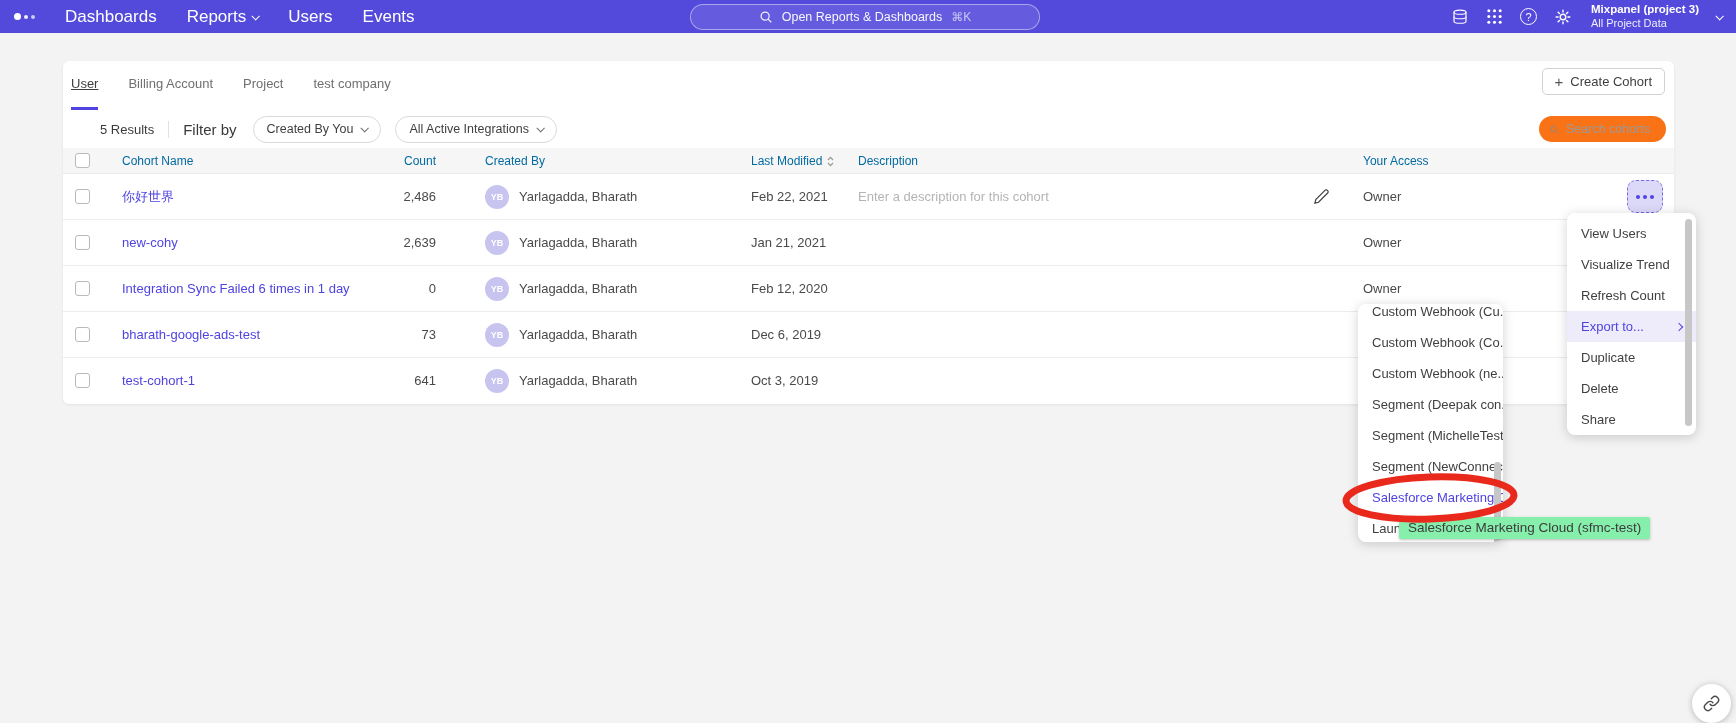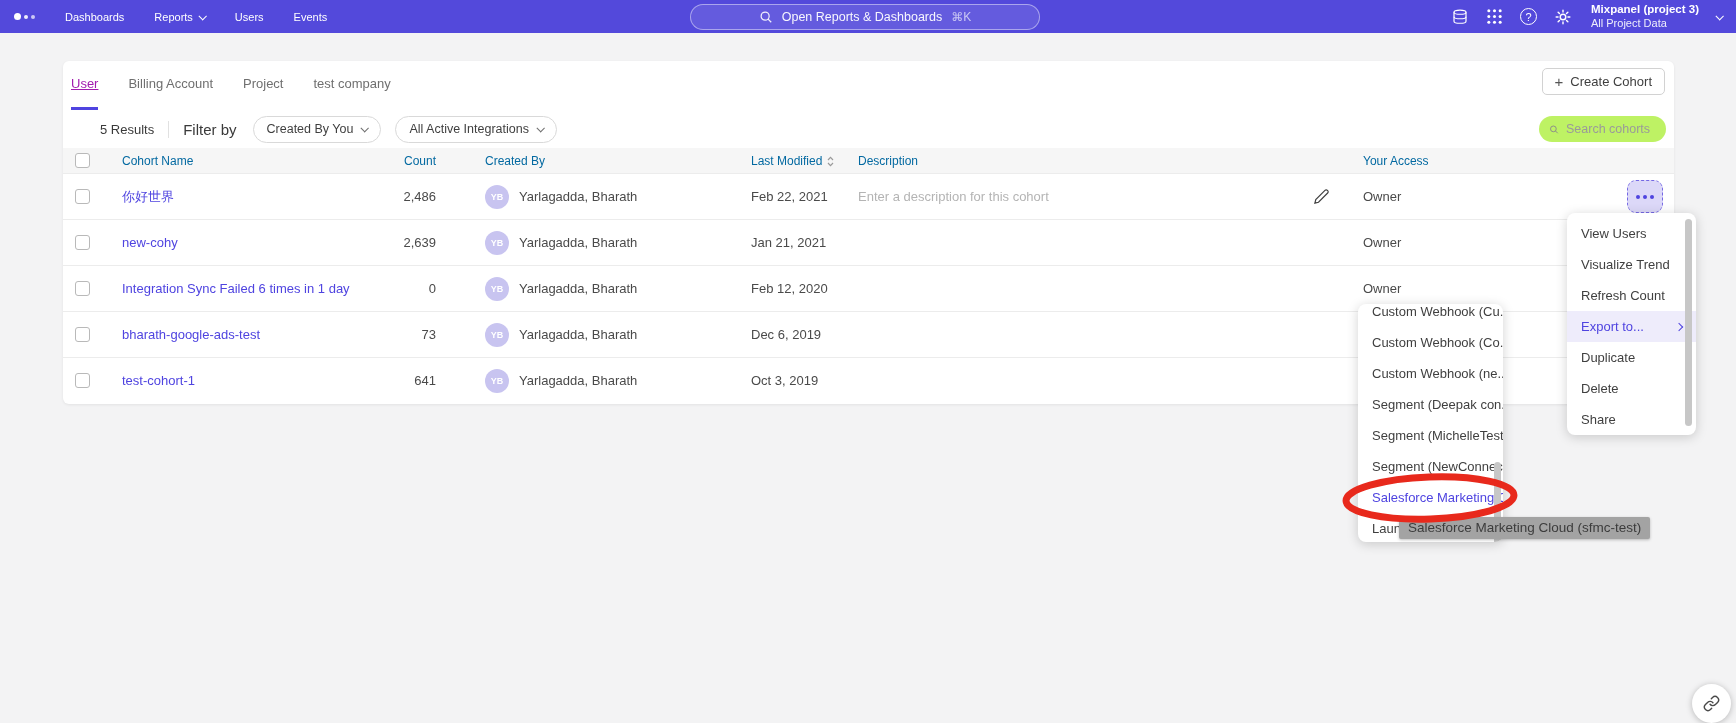--- a/index.html
+++ b/index.html
@@ -14,21 +14,21 @@
   
   .nav {
     height:33px; background:#5349DB; display:flex; align-items:center;
     padding:0 14px; color:#fff; position:relative; z-index:4;
   }
   .logo { display:flex; align-items:center; gap:3px; margin-right:30px; }
   .logo i { display:block; border-radius:50%; background:#fff; }
   .logo i:nth-child(1){ width:7px; height:7px; }
   .logo i:nth-child(2){ width:4px; height:4px; opacity:.9; }
   .logo i:nth-child(3){ width:4px; height:4px; opacity:.7; }
-  .nav-item { font-size:11px; margin-right:30px; display:flex; align-items:center; gap:6px; cursor:pointer; white-space:nowrap; }
+  .nav-item { font-size:17px; margin-right:30px; display:flex; align-items:center; gap:6px; cursor:pointer; white-space:nowrap; }
   .chev { width:6px; height:6px; border-right:1.4px solid currentColor; border-bottom:1.4px solid currentColor; transform:rotate(45deg) translateY(-1px); display:inline-block; }
   .nav-search {
     position:absolute; left:690px; top:4px; width:350px; height:26px;
     border:1px solid rgba(255,255,255,.45); background:rgba(255,255,255,.10);
     border-radius:14px; display:flex; align-items:center; justify-content:center; gap:9px;
     font-size:12.5px; color:rgba(255,255,255,.95); cursor:text;
   }
   .nav-search .shortcut { color:rgba(255,255,255,.65); font-size:12px; }
   .nav-right { margin-left:auto; display:flex; align-items:center; gap:17px; }
   .nav-icon { display:flex; align-items:center; justify-content:center; cursor:pointer; }
@@ -38,41 +38,41 @@
   .project .p-scope { font-size:11px; opacity:.9; }
 
   
   .card {
     position:absolute; left:63px; top:61px; width:1611px; height:343px;
     background:#fff; border-radius:6px; box-shadow:0 1px 3px rgba(0,0,0,.07);
     z-index:1;
   }
   .tabs { display:flex; gap:30px; padding:15px 0 0 8px; height:49px; }
   .tab { font-size:13px; color:#6f6f6f; padding-bottom:11px; cursor:pointer; white-space:nowrap; }
-  .tab.active { color:#a21caf; border-bottom:3px solid #4F44E0;text-decoration:underline; }
+  .tab.active { color:#404040; border-bottom:3px solid #4F44E0;text-decoration:underline; }
   .create-btn {
     position:absolute; right:9px; top:7px; height:27px; padding:0 12px;
     background:#fff; border:1px solid #d2d2d2; border-radius:5px;
     font-size:13px; color:#3f3f3f; display:flex; align-items:center; gap:7px; cursor:pointer;
   }
   .create-btn .plus { font-size:15px; color:#555; line-height:1; }
 
   .filter-row { height:38px; display:flex; align-items:center; padding-left:37px; padding-right:8px; gap:14px; }
   .results { font-size:13px; color:#3a3a3a; }
   .vdiv { width:1px; height:17px; background:#e1e1e1; }
   .filter-by { font-size:15px; color:#3a3a3a; margin-right:2px; }
   .pill {
     height:27px; border:1px solid #d9d9d9; border-radius:15px; background:#fff;
     font-size:12.5px; color:#3f3f3f; display:flex; align-items:center; gap:8px;
     padding:0 13px; cursor:pointer; white-space:nowrap;
   }
   .pill .chev { border-color:#6f6f6f; }
   .spacer { flex:1; }
   .cohort-search {
-    width:127px; height:26px; background:#bef264; border:none; border-radius:14px;
+    width:127px; height:26px; background:#f97316; border:none; border-radius:14px;
     display:flex; align-items:center; gap:7px; padding:0 10px;justify-content:flex-end;
   }
   .cohort-search input {
     border:none; background:transparent; outline:none; width:90px;
     font-size:12.5px; color:#3f3f3f; font-family:"Liberation Sans", sans-serif;
   }
   .cohort-search input::placeholder { color:#9a9a9a; }
 
   
   .tgrid { display:grid; grid-template-columns:59px 254px 60px 315px 107px 430px 65px 240px 1fr; align-items:center; }
@@ -110,21 +110,21 @@
   }
   .mi.active { background:#eeecfb; color:#4F44E0; justify-content:space-between; }
   .mi.hl { color:#4F44E0; }
   .chev-r { width:6px; height:6px; border-right:1.5px solid #4F44E0; border-bottom:1.5px solid #4F44E0; transform:rotate(-45deg); display:inline-block; }
   .sb-thumb { position:absolute; width:7px; background:#c7c7c7; border-radius:4px; cursor:pointer; }
   .main-menu .sb-thumb { right:4px; top:6px; height:207px; }
   .sub-menu .sb-thumb { right:2px; top:158px; height:84px; }
 
   .tooltip {
     position:absolute; left:1399px; top:517px; z-index:12;
-    background:#a3a3a3; color:#3c3c3c; font-size:13.5px;
+    background:#86efac; color:#3c3c3c; font-size:13.5px;
     padding:3px 9px 4px; border-radius:2px; box-shadow:0 1px 3px rgba(0,0,0,.25);
     white-space:nowrap;
   }
   .annotation { position:absolute; left:1340px; top:472px; z-index:13; pointer-events:none; transform:rotate(-2deg); }
 
   .float-btn {
     position:absolute; left:1692px; top:684px; width:39px; height:39px; border-radius:50%;
     background:#fff; box-shadow:0 1px 6px rgba(0,0,0,.25); z-index:6;
     display:flex; align-items:center; justify-content:center; cursor:pointer;
   }

